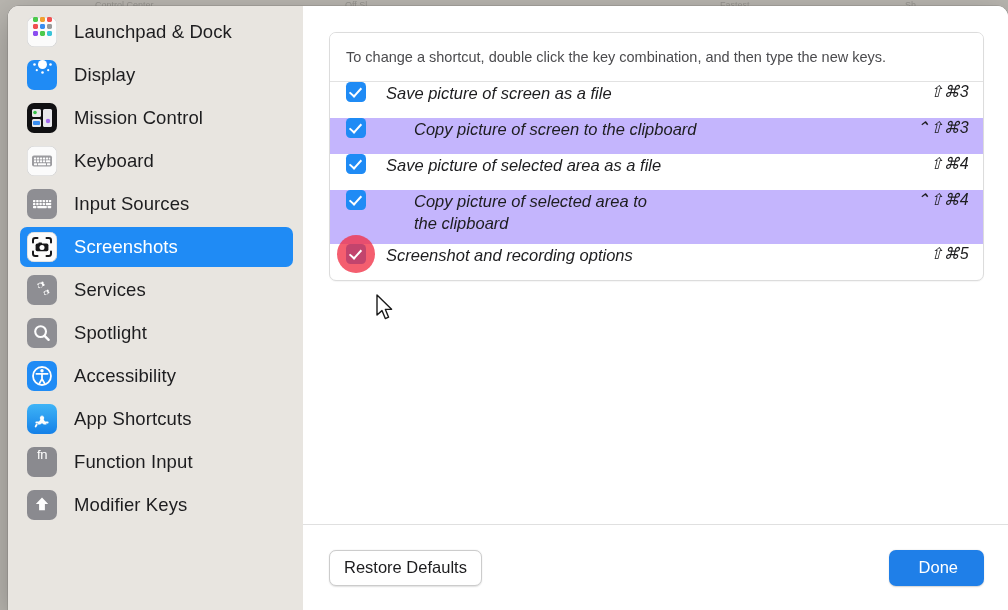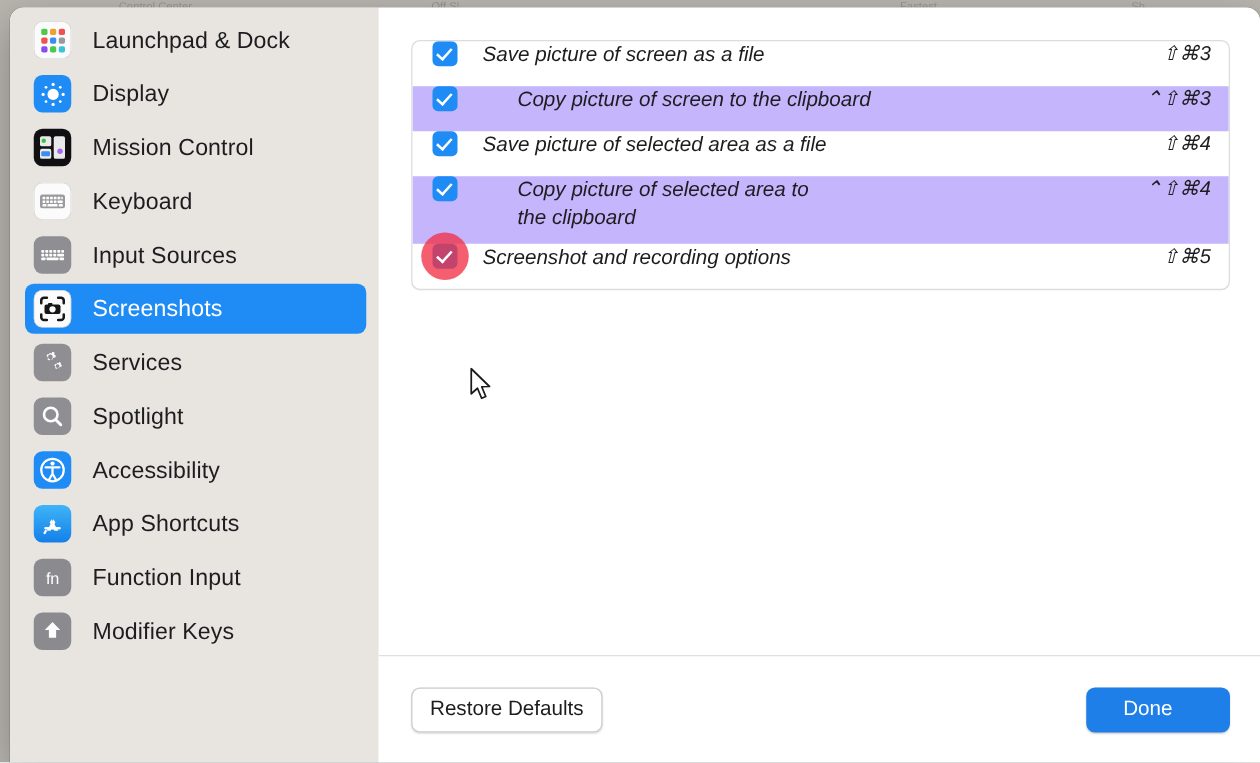--- a/index.html
+++ b/index.html
@@ -70,21 +70,21 @@
     white-space: nowrap;
   }
   .side-item.selected .label { color: #ffffff; }
 
   .ic {
     width: 30px; height: 30px;
     border-radius: 7px;
     margin-right: 17px;
     flex: 0 0 30px;
     position: relative;
-    display: flex; align-items: center; justify-content: center;
+    display: flex; justify-content: center;
     overflow: hidden;
   }
 
   
   .ic-launchpad { background: #fbfbfb; box-shadow: inset 0 0 0 .5px #ccc; }
   .ic-launchpad .g {
     display: grid;
     grid-template-columns: repeat(3, 5px);
     grid-template-rows: repeat(3, 5px);
     gap: 2px;
@@ -223,21 +223,21 @@
     background: #fff;
     border: .5px solid #ccc;
     box-shadow: 0 .5px 1.5px rgba(0,0,0,.12);
     color: #1d1d1f;
     padding: 7px 14px 8px 14px;
   }
   .btn-done {
     background: #1f7fe8;
     border: none;
     color: #fff;
-    padding: 8px 46px 9px 30px;
+    padding: 8px 26px 9px 30px;
     margin-left: auto;
     box-shadow: 0 .5px 1.5px rgba(0,0,0,.18);
   }
 </style>
 </head>
 <body>
 
 <div id="root">
 
   <div class="bg-strip s1">Control Center</div>
@@ -416,20 +416,21 @@
         <span class="label">Modifier Keys</span>
       </div>
 
     </div>
 
     <div class="content">
 
       <div class="content-body">
         <div class="panel">
 
+          <div class="panel-note">To change a shortcut, double click the key combination, and then type the new keys.</div>
 
           <div class="row">
             <span class="cb"></span>
             <span class="rlabel">Save picture of screen as a file</span>
             <span class="rkeys">⇧⌘3</span>
           </div>
 
           <div class="row alt">
             <span class="cb"></span>
             <span class="rlabel">Copy picture of screen to the clipboard</span>

